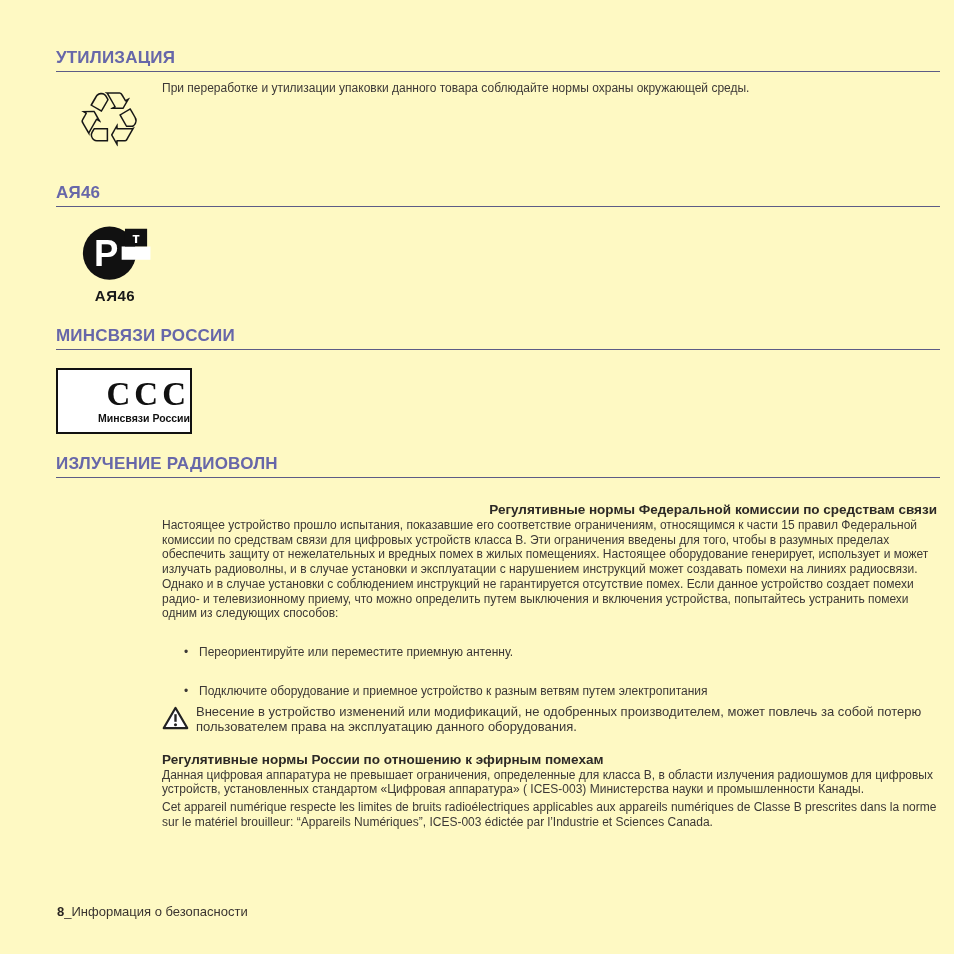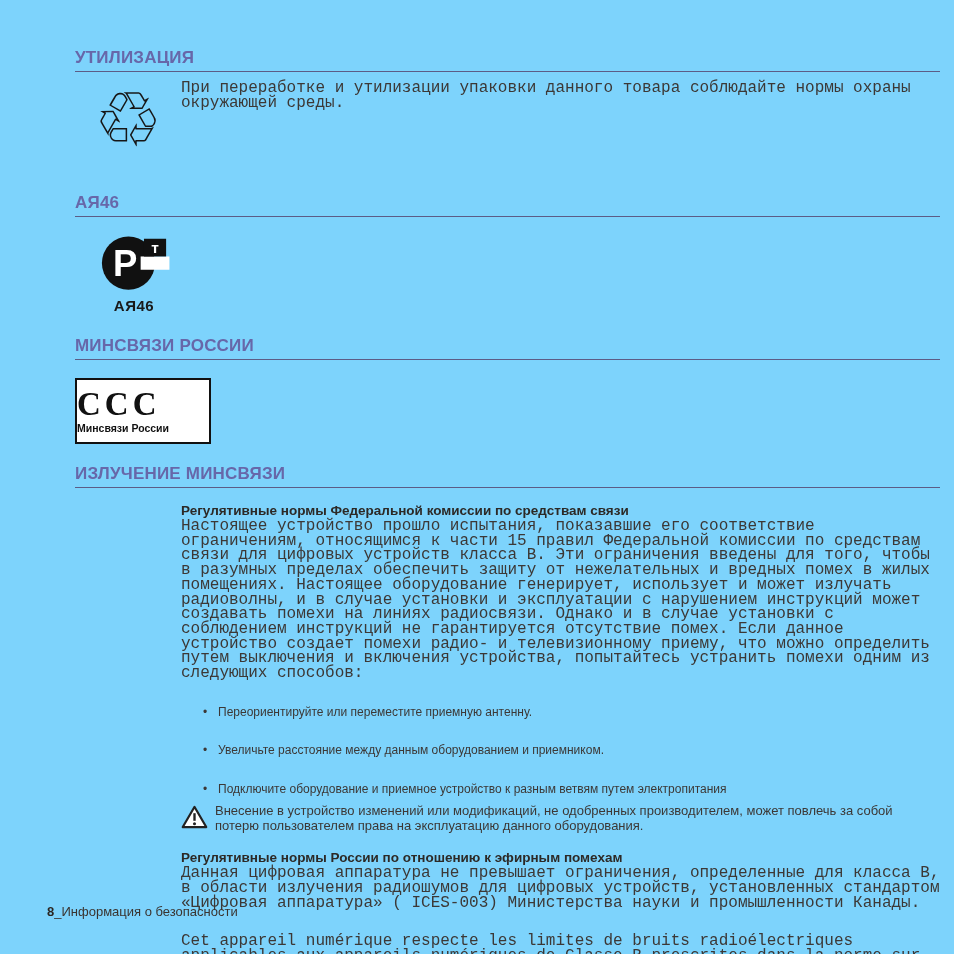--- a/index.html
+++ b/index.html
@@ -1,21 +1,21 @@
 <!DOCTYPE html>
 <html lang="ru"><head>
 <meta charset="utf-8">
 <style>
   html,body { margin:0; padding:0; background:#ffffff; }
   .page {
     position:relative;
     width:954px; height:954px;
-    background:#7dd3fc;
+    background:#fef9c3;
     box-sizing:border-box;
-    padding:48px 14px 0 75px;
+    padding:48px 14px 0 56px;
     font-family:"Liberation Sans", sans-serif;
     color:#3c3836;
     overflow:hidden;
   }
   .section-heading {
     margin:0;
     font-size:17px;
     font-weight:bold;
     color:#6767a9;
     letter-spacing:0.2px;
@@ -26,78 +26,77 @@
     border-top:1.5px solid #5c5c86;
     margin:3px 0 0 0;
   }
   .sec { margin:0; }
   .sec + .sec { margin-top:22px; }
   .body-row { display:flex; margin-top:9px; }
   .icon-col { width:106px; flex:0 0 106px; display:flex; justify-content:center; align-items:flex-start; }
   .text-col { flex:1; max-width:775px; }
   p.body {
     margin:0;
-    font-size:16px;
+    font-size:12px;
     line-height:14.7px;
     color:#3c3836;
-    font-family:Liberation Mono, monospace;
   }
   .recycle-glyph {
     font-family:"DejaVu Sans", sans-serif;
     font-size:76px; line-height:74px;
     color:#161616;
     margin-top:2px;
   }
   .logo-block { margin:14px 0 0 16px; width:86px; text-align:center; }
   .logo-caption {
     font-size:15px; font-weight:bold; color:#191919;
     margin-top:0px; letter-spacing:0.5px;
   }
   .ccc-box {
     margin:18px 0 0 0;
     width:132px; height:62px;
     border:2px solid #111111;
-    display:flex; flex-direction:column; justify-content:center; align-items:flex-start;
+    display:flex; flex-direction:column; justify-content:center; align-items:flex-end;
     background:#ffffff;
   }
   .ccc-main {
     font-family:"Liberation Serif", serif;
     font-weight:bold; font-size:33px; line-height:32px;
     letter-spacing:4px; color:#111111;
   }
   .ccc-sub {
     font-size:10.5px; font-weight:bold; color:#111111; margin-top:2px;
   }
   .subheading {
     margin:16px 0 0 0;
     font-size:13.5px; font-weight:bold; color:#2c2926;
     line-height:17px;
   }
-  .subheading.first { margin-top:14px; }
+  .subheading.first { margin-top:23px;text-align:right; }
   .para { margin-top:5px; }
   ul.bullets {
     list-style:none;
     margin:3px 0 0 0; padding:0 0 0 22px;
   }
   ul.bullets li {
     position:relative;
     font-size:12px; line-height:14.7px; color:#3c3836;
     padding-left:15px;
     margin-top:24px;
   }
   ul.bullets li::before {
     content:"•";
     position:absolute; left:0; top:0;
     font-size:12px; color:#3c3836;
   }
   .warning-row { display:flex; margin-top:7px; align-items:flex-start; }
   .warning-icon-wrap { flex:0 0 34px; padding-top:1px; }
   .warning-text { flex:1; font-size:13px; line-height:14.7px; color:#3c3836; margin:0; }
   .footer {
-    position:absolute; left:47px; top:904px;
+    position:absolute; left:57px; top:904px;
     font-size:13px; color:#3a3430;
   }
   .footer .pagenum { font-weight:bold; color:#2b2622; }
   svg text { font-family:"Liberation Sans", sans-serif; }
 </style>
 </head>
 <body>
 
 <div class="page">
 
@@ -107,21 +106,21 @@
     <div class="body-row">
       <div class="icon-col">
         <div class="recycle-glyph">♲</div>
       </div>
       <div class="text-col">
         <p class="body">При переработке и утилизации упаковки данного товара соблюдайте нормы охраны окружающей среды.</p>
       </div>
     </div>
   </div>
 
-  <div class="sec" style="margin-top:36px;">
+  <div class="sec" style="margin-top:26px;">
     <h2 class="section-heading">АЯ46</h2>
     <hr class="rule">
     <div class="logo-block">
       <svg width="74" height="62" viewBox="0 0 64 56" aria-hidden="true">
         <circle cx="27" cy="29" r="24" fill="#111111"></circle>
         <rect x="38" y="23" width="26" height="12" fill="#ffffff"></rect>
         <rect x="41" y="7" width="20" height="16" fill="#111111"></rect>
         <text x="24" y="41" font-size="33" font-weight="bold" fill="#ffffff" text-anchor="middle">Р</text>
         <text x="51" y="20" font-size="14" font-weight="bold" fill="#ffffff" text-anchor="middle">т</text>
       </svg>
@@ -132,50 +131,49 @@
   <div class="sec" style="">
     <h2 class="section-heading">МИНСВЯЗИ РОССИИ</h2>
     <hr class="rule">
     <div class="ccc-box">
       <div class="ccc-main">CCC</div>
       <div class="ccc-sub">Минсвязи России</div>
     </div>
   </div>
 
   <div class="sec" style="margin-top:20px;">
-    <h2 class="section-heading">ИЗЛУЧЕНИЕ МИНСВЯЗИ</h2>
+    <h2 class="section-heading">ИЗЛУЧЕНИЕ РАДИОВОЛН</h2>
     <hr class="rule">
 
     <div class="body-row" style="margin-top:0;">
       <div class="icon-col"></div>
       <div class="text-col">
 
         <h3 class="subheading first">Регулятивные нормы Федеральной комиссии по средствам связи</h3>
         <p class="body para">Настоящее устройство прошло испытания, показавшие его соответствие ограничениям, относящимся к части 15 правил Федеральной комиссии по средствам связи для цифровых устройств класса B. Эти ограничения введены для того, чтобы в разумных пределах обеспечить защиту от нежелательных и вредных помех в жилых помещениях. Настоящее оборудование генерирует, использует и может излучать радиоволны, и в случае установки и эксплуатации с нарушением инструкций может создавать помехи на линиях радиосвязи. Однако и в случае установки с соблюдением инструкций не гарантируется отсутствие помех. Если данное устройство создает помехи радио- и телевизионному приему, что можно определить путем выключения и включения устройства, попытайтесь устранить помехи одним из следующих способов:</p>
 
         <ul class="bullets">
           <li>Переориентируйте или переместите приемную антенну.</li>
-          <li>Увеличьте расстояние между данным оборудованием и приемником.</li>
           <li>Подключите оборудование и приемное устройство к разным ветвям путем электропитания</li>
         </ul>
 
         <div class="warning-row">
           <div class="warning-icon-wrap">
             <svg width="27" height="24" viewBox="0 0 32 28" aria-hidden="true">
               <path d="M16 2 L30 26 L2 26 Z" fill="#ffffff" stroke="#222222" stroke-width="2.4" stroke-linejoin="round"></path>
               <rect x="14.6" y="9.5" width="2.8" height="9" fill="#222222"></rect>
               <circle cx="16" cy="22" r="1.8" fill="#222222"></circle>
             </svg>
           </div>
           <p class="warning-text">Внесение в устройство изменений или модификаций, не одобренных производителем, может повлечь за собой потерю пользователем права на эксплуатацию данного оборудования.</p>
         </div>
 
         <h3 class="subheading">Регулятивные нормы России по отношению к эфирным помехам</h3>
         <p class="body para">Данная цифровая аппаратура не превышает ограничения, определенные для класса B, в области излучения радиошумов для цифровых устройств, установленных стандартом «Цифровая аппаратура» ( ICES-003) Министерства науки и промышленности Канады.</p>
-        <p class="body" style="margin-top:24px;">Cet appareil numérique respecte les limites de bruits radioélectriques applicables aux appareils numériques de Classe B prescrites dans la norme sur le matériel brouilleur: “Appareils Numériques”, ICES-003 édictée par l’Industrie et Sciences Canada.</p>
+        <p class="body" style="margin-top:3px;">Cet appareil numérique respecte les limites de bruits radioélectriques applicables aux appareils numériques de Classe B prescrites dans la norme sur le matériel brouilleur: “Appareils Numériques”, ICES-003 édictée par l’Industrie et Sciences Canada.</p>
 
       </div>
     </div>
   </div>
 
   <div class="footer">
     <span class="pagenum">8</span><span>_Информация о безопасности</span>
   </div>
 
 </div>

